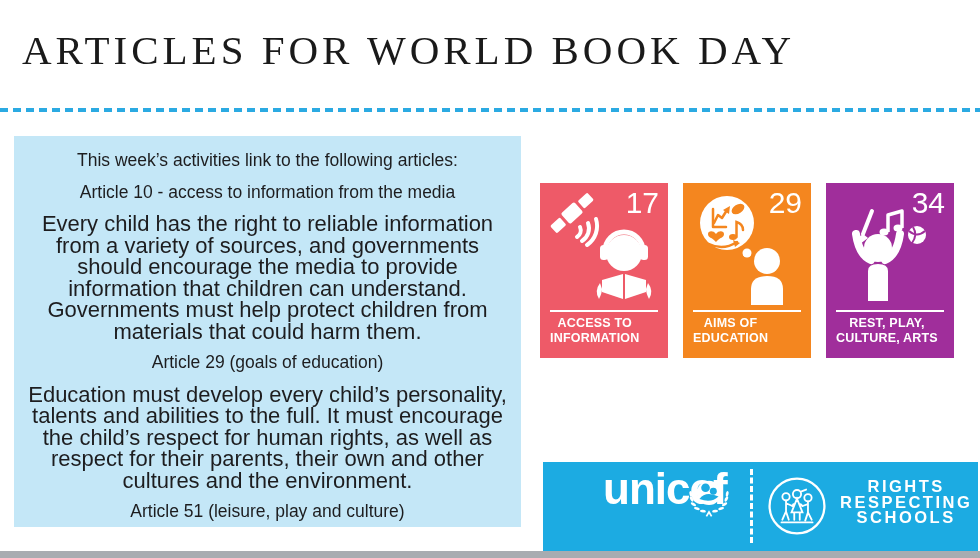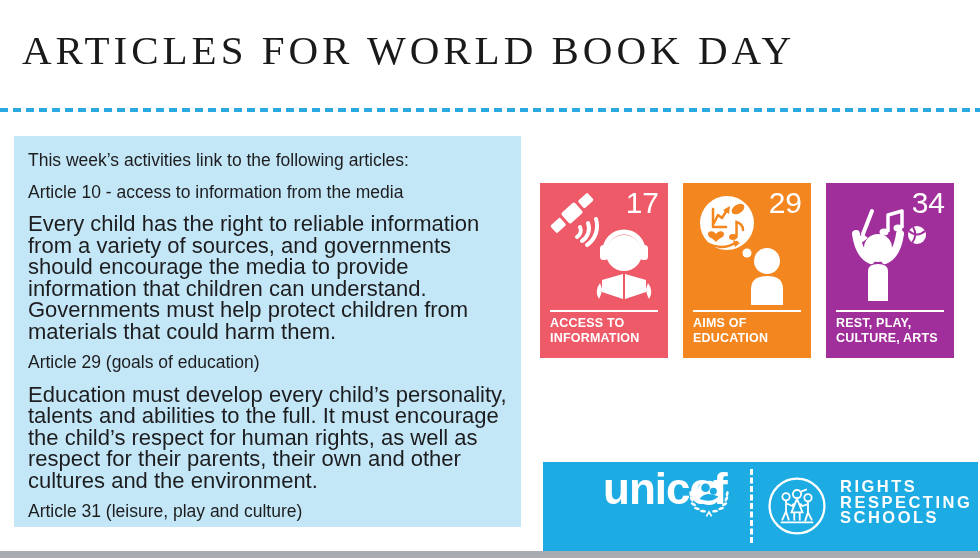--- a/index.html
+++ b/index.html
@@ -1,17 +1,17 @@
 <!DOCTYPE html>
 <html style="--accent: #2BAAE2; --box-bg: #C4E7F7; --gray-bar: #A8ACB1; --banner: #1CABE2;"><head>
 <meta charset="utf-8">
 <style>
   html,body{margin:0;padding:0;background:#fff;}
   .slide{position:relative;width:980px;height:558px;background:#fff;overflow:hidden;
-         font-family:"Liberation Sans",sans-serif;}
+         font-family:"Liberation Sans",sans-serif;text-align:center;}
   .page-title{position:absolute;left:22px;top:26px;font-family:"Liberation Serif",serif;
               font-weight:normal;font-size:41px;letter-spacing:4px;color:#1a1a1a;white-space:nowrap;}
   .dashed-divider{position:absolute;left:0;top:108px;width:980px;height:4px;
                   background:repeating-linear-gradient(to right,var(--accent,#2BAAE2) 0 8px,transparent 8px 13px);}
   .info-panel{position:absolute;left:14px;top:136px;width:507px;height:391px;box-sizing:border-box;
               background:var(--box-bg,#C4E7F7);padding:14px 14px 14px 14px;color:#1d1d1f;}
   .info-panel p{margin:0;font-size:22px;line-height:21.5px;}
   .info-panel .hd{font-weight:normal;font-size:17.5px;margin-bottom:10px;}
   .info-panel .bd{margin-bottom:10px;}
   .cards-row{position:absolute;left:540px;top:183px;display:flex;gap:15px;}
@@ -39,21 +39,21 @@
 
   <div class="page-title">ARTICLES FOR WORLD BOOK DAY</div>
   <div class="dashed-divider"></div>
 
   <div class="info-panel">
     <p class="hd">This week’s activities link to the following articles:</p>
     <p class="hd">Article 10 - access to information from the media</p>
     <p class="bd">Every child has the right to reliable information from a variety of sources, and governments should encourage the media to provide information that children can understand. Governments must help protect children from materials that could harm them.</p>
     <p class="hd">Article 29 (goals of education)</p>
     <p class="bd">Education must develop every child’s personality, talents and abilities to the full. It must encourage the child’s respect for human rights, as well as respect for their parents, their own and other cultures and the environment.</p>
-    <p class="hd">Article 31 (leisure, play and culture)</p>
+    <p class="hd">Article 51 (leisure, play and culture)</p>
   </div>
 
   <div class="cards-row">
 
     <div class="card" style="--card-color: #EE5A68;">
       <div class="card-number">17</div>
       <svg class="card-icon" viewBox="0 0 128 118">
         <g fill="#fff">
           <g transform="translate(32,26) rotate(-42)">
             <rect x="-9" y="-7" width="18" height="14" rx="2"></rect>

